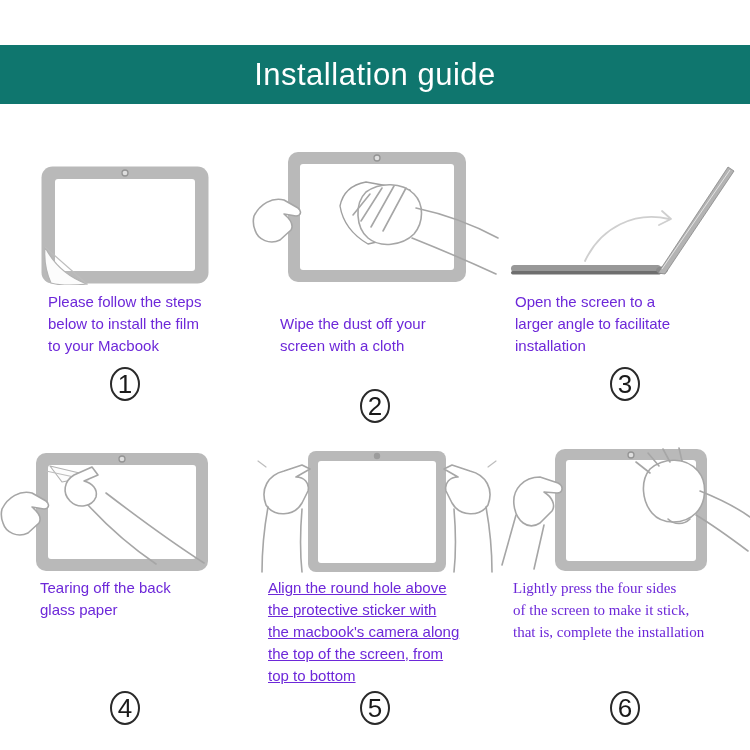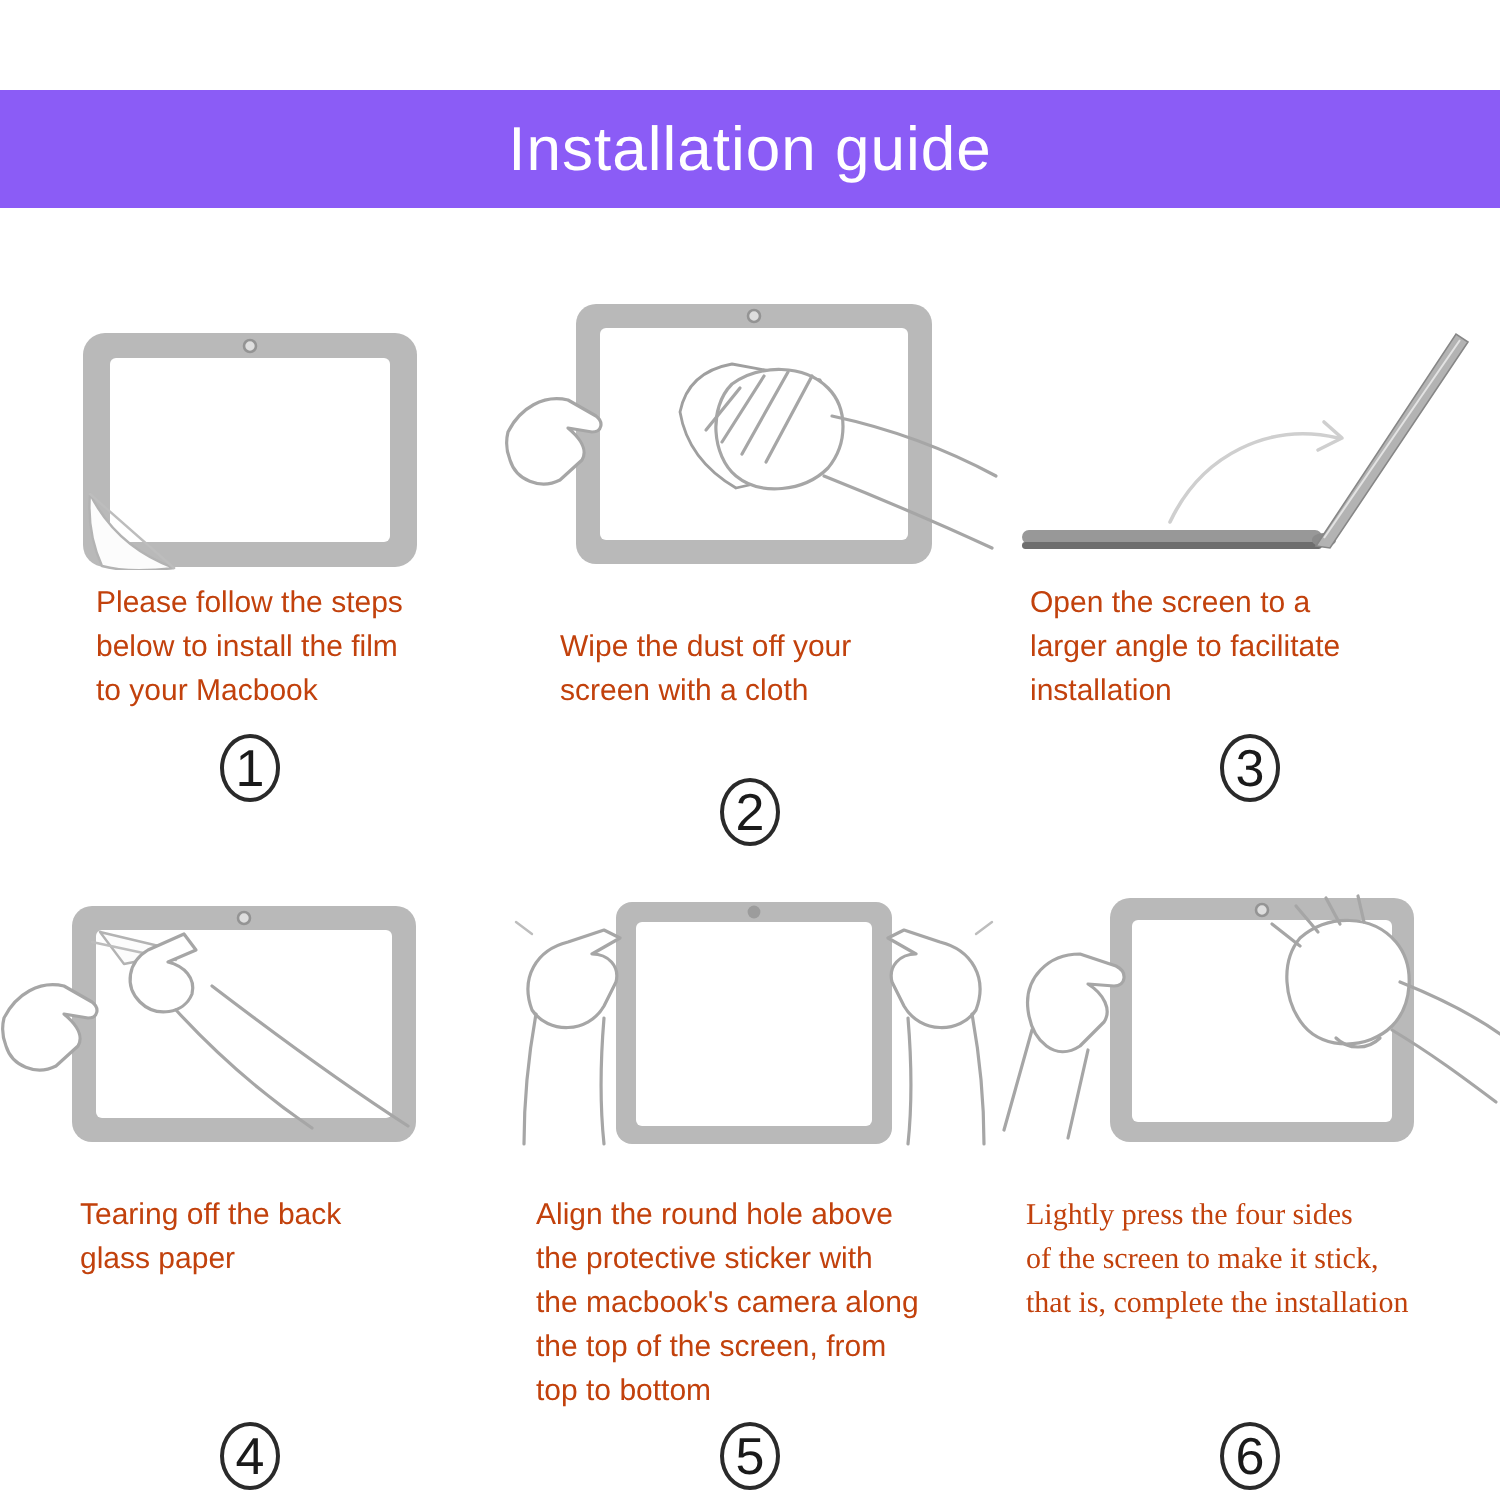--- a/index.html
+++ b/index.html
@@ -5,42 +5,42 @@
   html,body{margin:0;padding:0;}
   body{
     width:750px;height:750px;background:#ffffff;overflow:hidden;
     font-family:"Liberation Sans", sans-serif;
     -webkit-font-smoothing:antialiased;
   }
   .page{width:750px;height:750px;position:relative;background:#fff;}
 
   
   .header{
-    margin-top:45px;height:59px;background:#8b5cf6;
+    margin-top:45px;height:59px;background:#0f766e;
     display:flex;align-items:center;justify-content:center;
   }
   .header .title{font-size:31px;color:#ffffff;letter-spacing:0.5px;}
 
   
   .grid{display:grid;grid-template-columns:250px 250px 250px;width:750px;}
   .cell{display:flex;flex-direction:column;}
   .illus{display:flex;justify-content:center;align-items:flex-end;overflow:visible;}
   .r1 .illus{height:181px;}
   .r2 .illus{height:140px;}
   .caption{
-    font-size:15px;line-height:22px;color:#c2410c;
+    font-size:15px;line-height:22px;color:#6d28d9;
     white-space:pre-line;box-sizing:border-box;
   }
   .r1 .caption{margin-top:6px;height:72px;}
-  .r2 .caption{margin-top:24px;height:110px;}
+  .r2 .caption{margin-top:4px;height:110px;}
   .s1 .caption{padding-left:48px;}
   .s2 .caption{padding-left:30px;margin-top:28px;}
   .s3 .caption{padding-left:15px;}
   .s4 .caption{padding-left:40px;}
-  .s5 .caption{padding-left:18px;}
+  .s5 .caption{padding-left:18px;text-decoration:underline;}
   .s6 .caption{padding-left:13px;font-family:Liberation Serif, serif;}
   .numwrap{height:44px;display:flex;justify-content:center;align-items:flex-start;padding-top:4px;}
   .badge{
     width:30px;height:34px;border:2px solid #2a2a2a;border-radius:50%;
     display:flex;align-items:center;justify-content:center;
     font-size:26px;line-height:1;color:#1a1a1a;box-sizing:border-box;
   }
 
   
   svg{display:block;}

